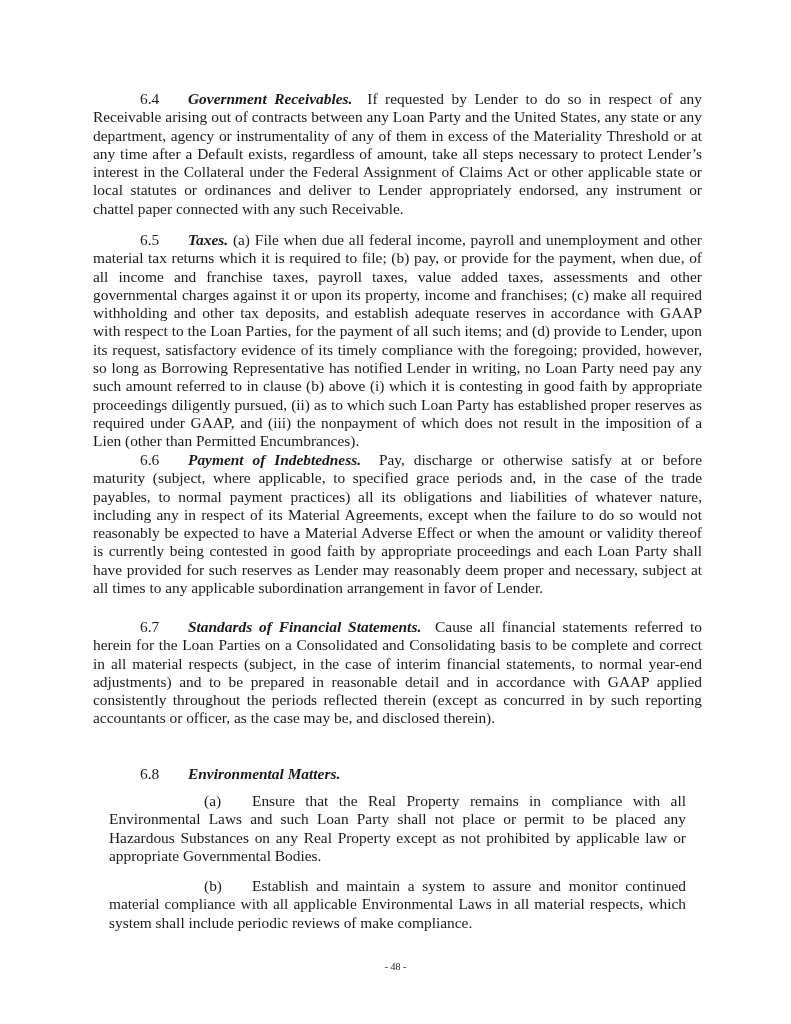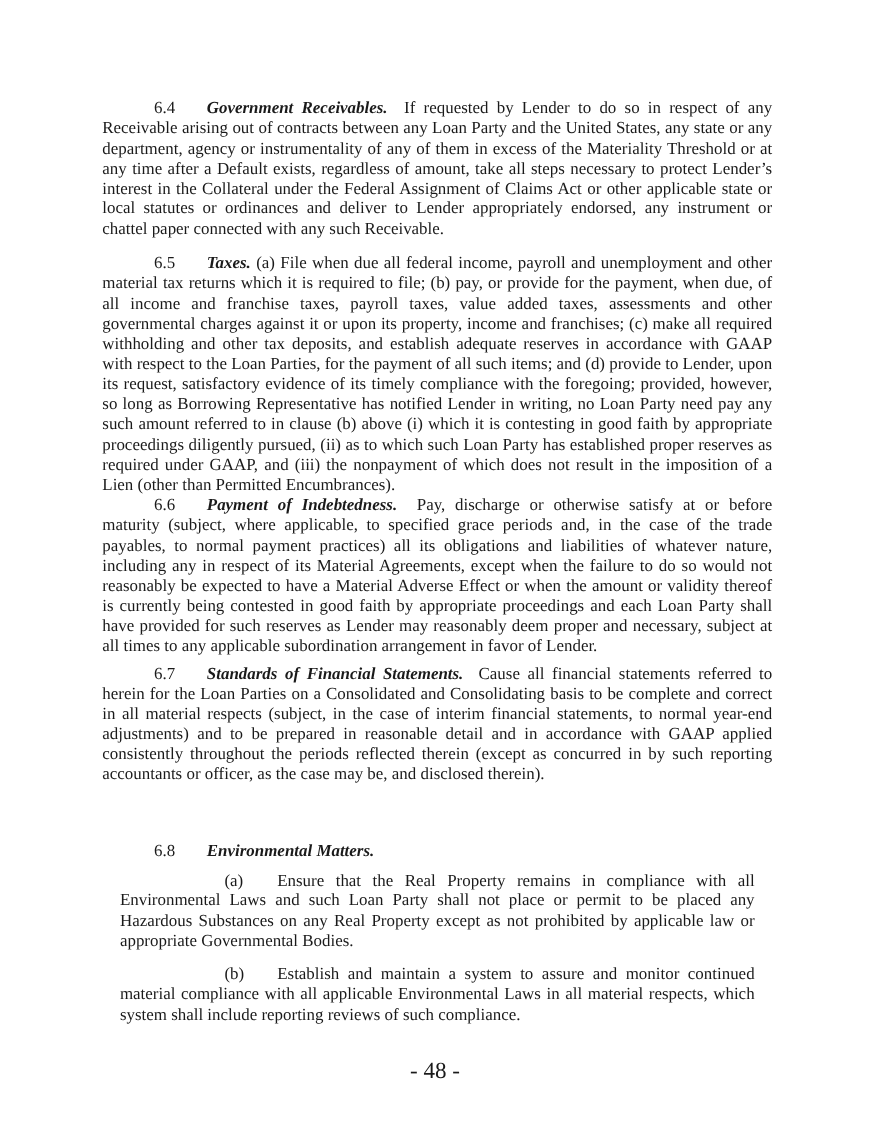--- a/index.html
+++ b/index.html
@@ -16,50 +16,50 @@
     text-align: justify;
   }
   .para { margin: 0; text-indent: 47px; }
   .para .num { display: inline-block; width: 48px; text-indent: 0; }
   .para .heading { font-weight: bold; font-style: italic; }
   .sub { margin: 16px; text-indent: 95px; }
   .sub .label { display: inline-block; width: 48px; text-indent: 0; }
   .u { }
   .page-number {
     position: absolute; left: 0; width: 791px; top: 961px;
-    text-align: center; font-size: 21px;
+    text-align: center; font-size: 10px;
   }
 </style>
 </head>
 <body>
 
 <div class="page">
 
   <div class="body-text" style="top:90px;">
     <p class="para"><span class="num">6.4</span><span class="heading"><span>Government Receivables</span><span>.</span></span>&nbsp; <span>If requested by Lender to do so in respect of any Receivable arising out of contracts between any Loan Party and the United States, any state or any department, agency or instrumentality of any of them in excess of the Materiality Threshold or at any time after a Default exists, regardless of amount, take all steps necessary to protect Lender’s interest in the Collateral under the Federal Assignment of Claims Act or other applicable state or local statutes or ordinances and deliver to Lender appropriately endorsed, any instrument or chattel paper connected with any such Receivable.</span></p>
   </div>
 
   <div class="body-text" style="top:231px;">
     <p class="para"><span class="num">6.5</span><span class="heading"><span>Taxes</span><span>.</span></span> <span>(a) File when due all federal income, payroll and unemployment and other material tax returns which it is required to file; (b) pay, or provide for the payment, when due, of all income and franchise taxes, payroll taxes, value added taxes, assessments and other governmental charges against it or upon its property, income and franchises; (c) make all required withholding and other tax deposits, and establish adequate reserves in accordance with GAAP with respect to the Loan Parties, for the payment of all such items; and (d) provide to Lender, upon its request, satisfactory evidence of its timely compliance with the foregoing;</span> <span class="u">provided</span><span>,</span> <span class="u">however</span><span>, so long as Borrowing Representative has notified Lender in writing, no Loan Party need pay any such amount referred to in</span> <span class="u">clause (b)</span> <span>above (i) which it is contesting in good faith by appropriate proceedings diligently pursued, (ii) as to which such Loan Party has established proper reserves as required under GAAP, and (iii) the nonpayment of which does not result in the imposition of a Lien (other than Permitted Encumbrances).</span></p>
   </div>
 
   <div class="body-text" style="top:451px;">
     <p class="para"><span class="num">6.6</span><span class="heading"><span>Payment of Indebtedness</span><span>.</span></span>&nbsp; <span>Pay, discharge or otherwise satisfy at or before maturity (subject, where applicable, to specified grace periods and, in the case of the trade payables, to normal payment practices) all its obligations and liabilities of whatever nature, including any in respect of its Material Agreements, except when the failure to do so would not reasonably be expected to have a Material Adverse Effect or when the amount or validity thereof is currently being contested in good faith by appropriate proceedings and each Loan Party shall have provided for such reserves as Lender may reasonably deem proper and necessary, subject at all times to any applicable subordination arrangement in favor of Lender.</span></p>
   </div>
 
-  <div class="body-text" style="top:604px;">
+  <div class="body-text" style="top:618px;">
     <p class="para"><span class="num">6.7</span><span class="heading"><span>Standards of Financial Statements</span><span>.</span></span>&nbsp; <span>Cause all financial statements referred to herein for the Loan Parties on a Consolidated and Consolidating basis to be complete and correct in all material respects (subject, in the case of interim financial statements, to normal year-end adjustments) and to be prepared in reasonable detail and in accordance with GAAP applied consistently throughout the periods reflected therein (except as concurred in by such reporting accountants or officer, as the case may be, and disclosed therein).</span></p>
   </div>
 
   <div class="body-text" style="top:740px;">
     <p class="para" style="text-align:left;margin-top:25px;"><span class="num">6.8</span><span class="heading"><span>Environmental Matters</span><span>.</span></span></p>
   </div>
 
   <div class="body-text" style="top:776px;">
     <p class="sub"><span class="label">(a)</span><span>Ensure that the Real Property remains in compliance with all Environmental Laws and such Loan Party shall not place or permit to be placed any Hazardous Substances on any Real Property except as not prohibited by applicable law or appropriate Governmental Bodies.</span></p>
   </div>
 
   <div class="body-text" style="top:861px;">
-    <p class="sub"><span class="label">(b)</span><span>Establish and maintain a system to assure and monitor continued material compliance with all applicable Environmental Laws in all material respects, which system shall include reporting reviews of such compliance.</span></p>
+    <p class="sub"><span class="label">(b)</span><span>Establish and maintain a system to assure and monitor continued material compliance with all applicable Environmental Laws in all material respects, which system shall include periodic reviews of make compliance.</span></p>
   </div>
 
   <div class="page-number">- 48 -</div>
 </div>
 
 </body></html>

